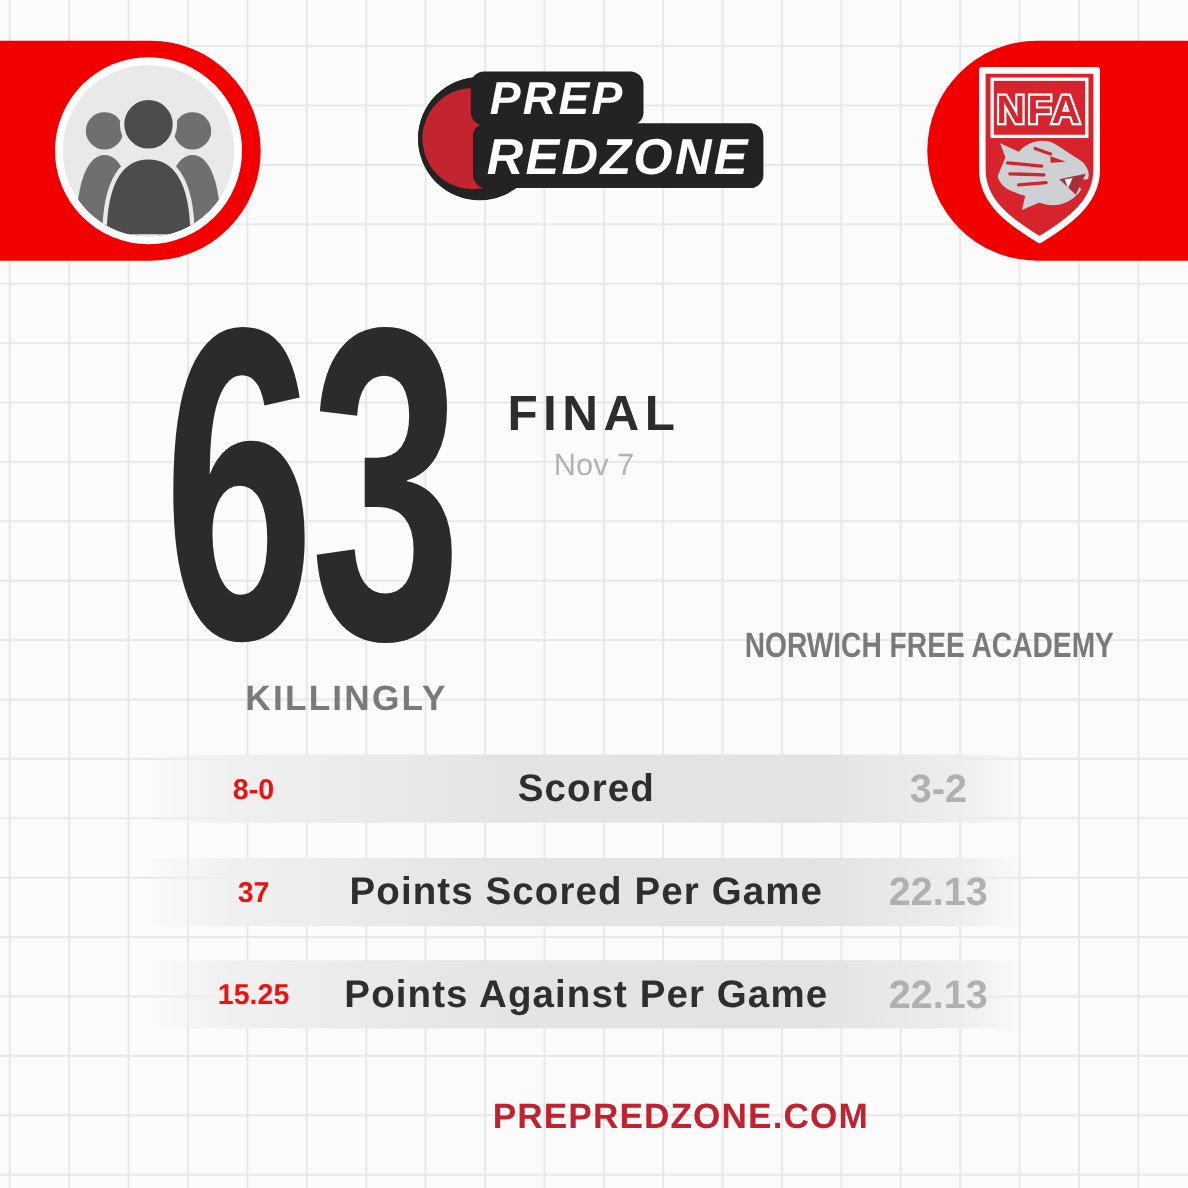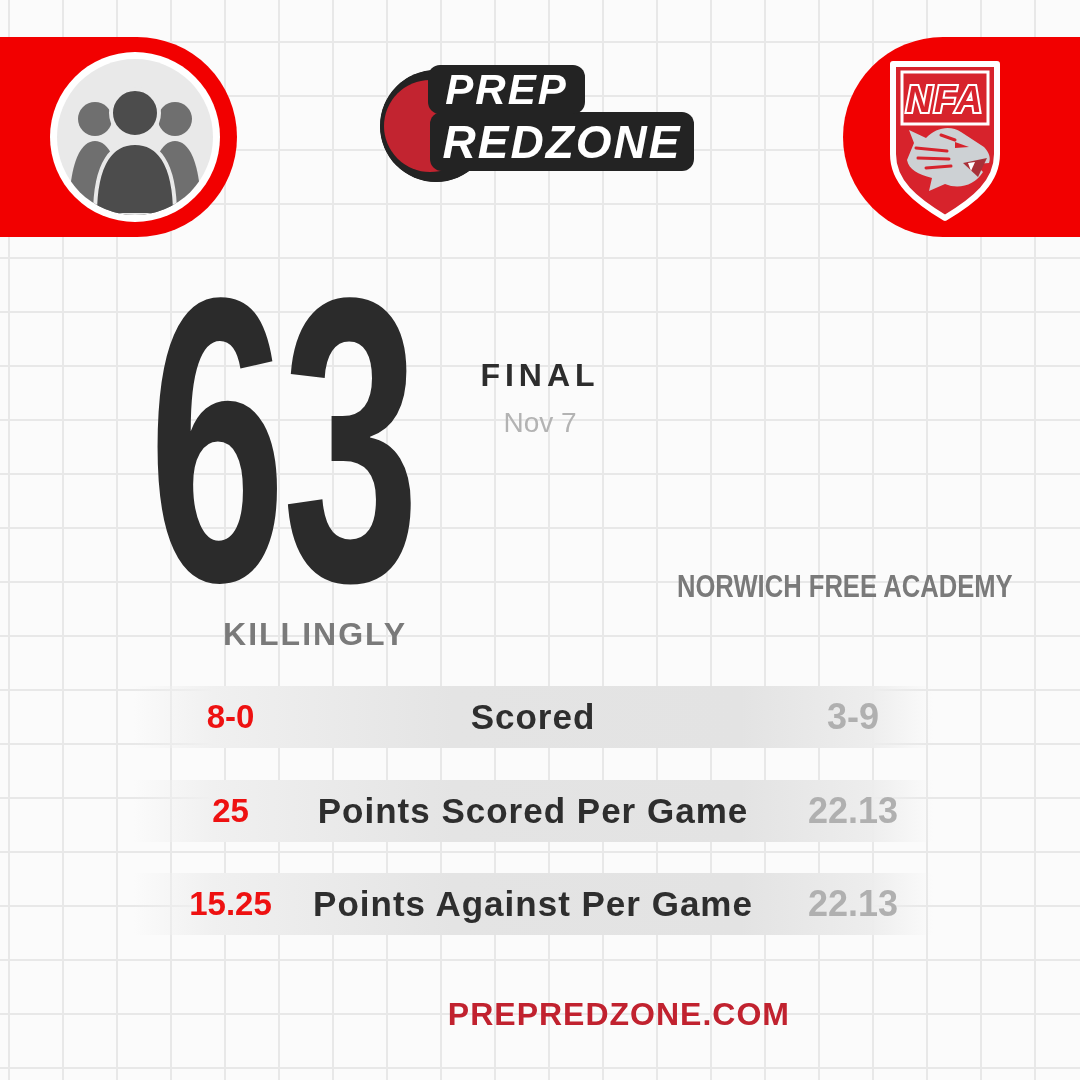--- a/index.html
+++ b/index.html
@@ -13,52 +13,52 @@
     background-position:0 41px, 8px 0;}
 
   
   .banner{position:absolute;top:37px;width:237px;height:200px;background:#f20000;}
   .banner.left{left:0;border-radius:0 100px 100px 0;}
   .banner.right{left:843px;border-radius:100px 0 0 100px;}
 
   .avatar-ring{position:absolute;left:50px;top:52px;width:170px;height:170px;border-radius:50%;background:#ffffff;}
   .avatar-ring svg{position:absolute;left:7px;top:7px;width:156px;height:156px;}
 
-  .nfa-shield{position:absolute;left:883px;top:58px;width:124px;height:170px;font-style:italic;}
+  .nfa-shield{position:absolute;left:883px;top:58px;width:124px;height:170px;}
 
   
   .logo{position:absolute;left:370px;top:58px;width:340px;height:130px;}
   .logo-circle{position:absolute;left:10px;top:12px;width:112px;height:112px;border-radius:50%;background:#232323;overflow:hidden;}
   .logo-bar{position:absolute;background:#232323;border-radius:12px;display:flex;align-items:center;justify-content:center;color:#fff;font-style:italic;font-weight:bold;}
   .bar-prep{left:58px;top:7px;width:157px;height:49px;font-size:42px;letter-spacing:2px;}
   .bar-redzone{left:60px;top:54px;width:264px;height:59px;font-size:46px;letter-spacing:2px;}
 
   
   .score{position:absolute;top:240px;height:400px;line-height:400px;font-weight:bold;font-size:405px;text-align:center;white-space:nowrap;}
   .score .num{display:inline-block;transform:scaleX(0.61);transform-origin:center;letter-spacing:-6px;}
   .score.home{left:63px;width:380px;color:#2b2b2b;}
   .score.away{left:635px;width:380px;color:#6e6e6e;}
 
   .status{position:absolute;left:440px;top:355px;width:200px;line-height:41px;text-align:center;
-          font-size:32px;font-weight:bold;color:#2d2d2d;letter-spacing:5px;}
+          font-size:45px;font-weight:bold;color:#2d2d2d;letter-spacing:5px;}
   .gamedate{position:absolute;left:440px;top:408px;width:200px;line-height:29px;text-align:center;
           font-size:28px;color:#b3b3b3;}
 
   .team{position:absolute;top:570px;line-height:32px;text-align:center;font-weight:bold;color:#7a7a7a;white-space:nowrap;}
   .team.home{left:115px;width:400px;font-size:32px;letter-spacing:2px;margin-top:48px;}
   .team.away{left:595px;width:500px;font-size:32px;}
   .team.away .cond{display:inline-block;transform:scaleX(0.8);transform-origin:center;}
 
   
   .stats{position:absolute;left:133px;top:686px;width:800px;height:250px;}
   .stat-row{position:absolute;left:0;width:800px;height:62px;
     background:linear-gradient(90deg, rgba(255,255,255,0) 0%, #f0f0f0 10%, #e4e4e4 40%, #e3e3e3 76%, #ededed 92%, rgba(255,255,255,0) 100%);}
   .stat-row.r0{top:0;} .stat-row.r1{top:94px;} .stat-row.r2{top:187px;}
   .stat-cell{position:absolute;top:0;height:62px;display:flex;align-items:center;justify-content:center;font-weight:bold;white-space:nowrap;}
-  .stat-home{left:0;width:195px;color:#ee1111;font-size:33px;}
+  .stat-home{left:0;width:195px;color:#ee1111;font-size:26px;}
   .stat-label{left:16px;right:16px;color:#2e2e2e;font-size:35px;letter-spacing:1px;}
   .stat-away{right:15px;width:130px;color:#b0b0b0;font-size:36px;}
 
   
   .footer{position:absolute;left:290px;top:998px;width:500px;line-height:32px;text-align:right;
           font-size:32px;font-weight:bold;color:#c1222f;letter-spacing:1px;}
 </style>
 </head>
 <body>
 
@@ -144,25 +144,25 @@
     <span>KILLINGLY</span>
   </div>
   <div class="team away">
     <span class="cond">NORWICH FREE ACADEMY</span>
   </div>
 
   <div class="stats">
     <div class="stat-row r0">
       <div class="stat-cell stat-label">Scored</div>
       <div class="stat-cell stat-home">8-0</div>
-      <div class="stat-cell stat-away">3-9</div>
+      <div class="stat-cell stat-away">3-2</div>
     </div>
     <div class="stat-row r1">
       <div class="stat-cell stat-label">Points Scored Per Game</div>
-      <div class="stat-cell stat-home">25</div>
+      <div class="stat-cell stat-home">37</div>
       <div class="stat-cell stat-away">22.13</div>
     </div>
     <div class="stat-row r2">
       <div class="stat-cell stat-label">Points Against Per Game</div>
       <div class="stat-cell stat-home">15.25</div>
       <div class="stat-cell stat-away">22.13</div>
     </div>
   </div>
 
   <div class="footer">PREPREDZONE.COM</div>

